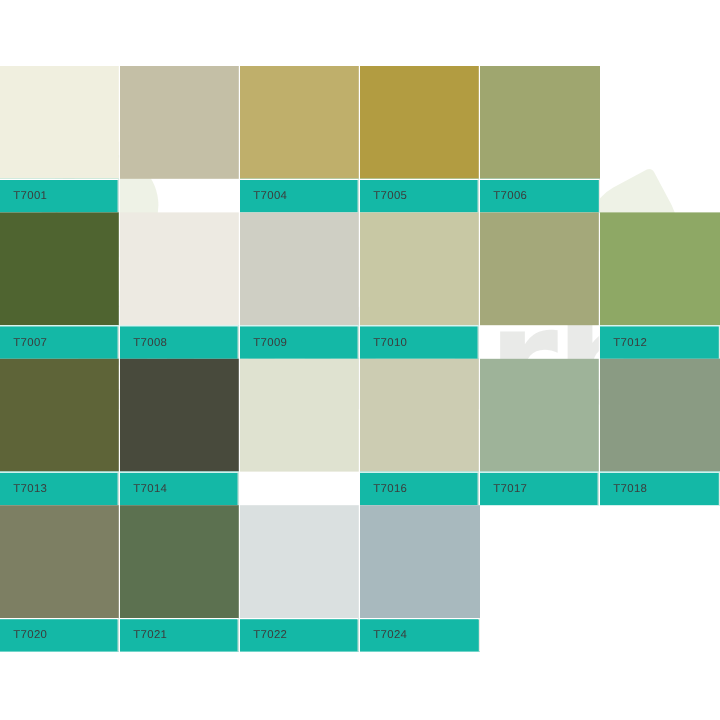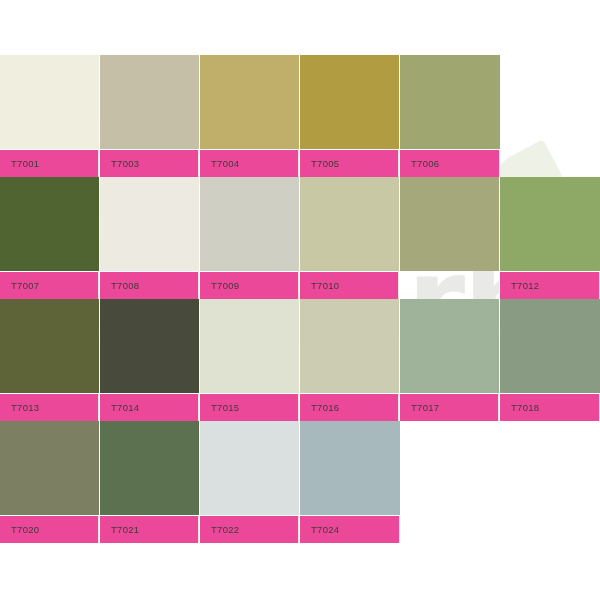--- a/index.html
+++ b/index.html
@@ -108,21 +108,21 @@
     text-align: right;
   }
   .swatch-color {
     width: 100%;
     height: 94px;
     flex: none;
   }
   .swatch-label-band {
     width: 100%;
     height: 28px;
-    background: #ec4899;
+    background: #14b8a6;
     display: flex;
     align-items: center;
     box-sizing: border-box;
     padding-left: 11px;
     border-right: 1px solid #e9e9e4;
     border-top: 1px solid #ffffff;
   }
   .swatch-label {
     font-family: "Liberation Sans", sans-serif;
     font-size: 9.5px;
@@ -146,23 +146,20 @@
   <div id="palette-grid">
       <div class="palette-row">
         <div class="swatch-cell">
           <div class="swatch-color" style="background: rgb(240, 239, 223);"></div>
           <div class="swatch-label-band">
             <span class="swatch-label">T7001</span>
           </div>
         </div>
         <div class="swatch-cell">
           <div class="swatch-color" style="background: rgb(196, 191, 166);"></div>
-          <div class="swatch-label-band">
-            <span class="swatch-label">T7003</span>
-          </div>
         </div>
         <div class="swatch-cell">
           <div class="swatch-color" style="background: rgb(191, 175, 107);"></div>
           <div class="swatch-label-band">
             <span class="swatch-label">T7004</span>
           </div>
         </div>
         <div class="swatch-cell">
           <div class="swatch-color" style="background: rgb(178, 156, 65);"></div>
           <div class="swatch-label-band">
@@ -219,23 +216,20 @@
           </div>
         </div>
         <div class="swatch-cell">
           <div class="swatch-color" style="background: rgb(72, 74, 60);"></div>
           <div class="swatch-label-band">
             <span class="swatch-label">T7014</span>
           </div>
         </div>
         <div class="swatch-cell">
           <div class="swatch-color" style="background: rgb(223, 226, 208);"></div>
-          <div class="swatch-label-band">
-            <span class="swatch-label">T7015</span>
-          </div>
         </div>
         <div class="swatch-cell">
           <div class="swatch-color" style="background: rgb(204, 204, 178);"></div>
           <div class="swatch-label-band">
             <span class="swatch-label">T7016</span>
           </div>
         </div>
         <div class="swatch-cell">
           <div class="swatch-color" style="background: rgb(158, 179, 153);"></div>
           <div class="swatch-label-band">

